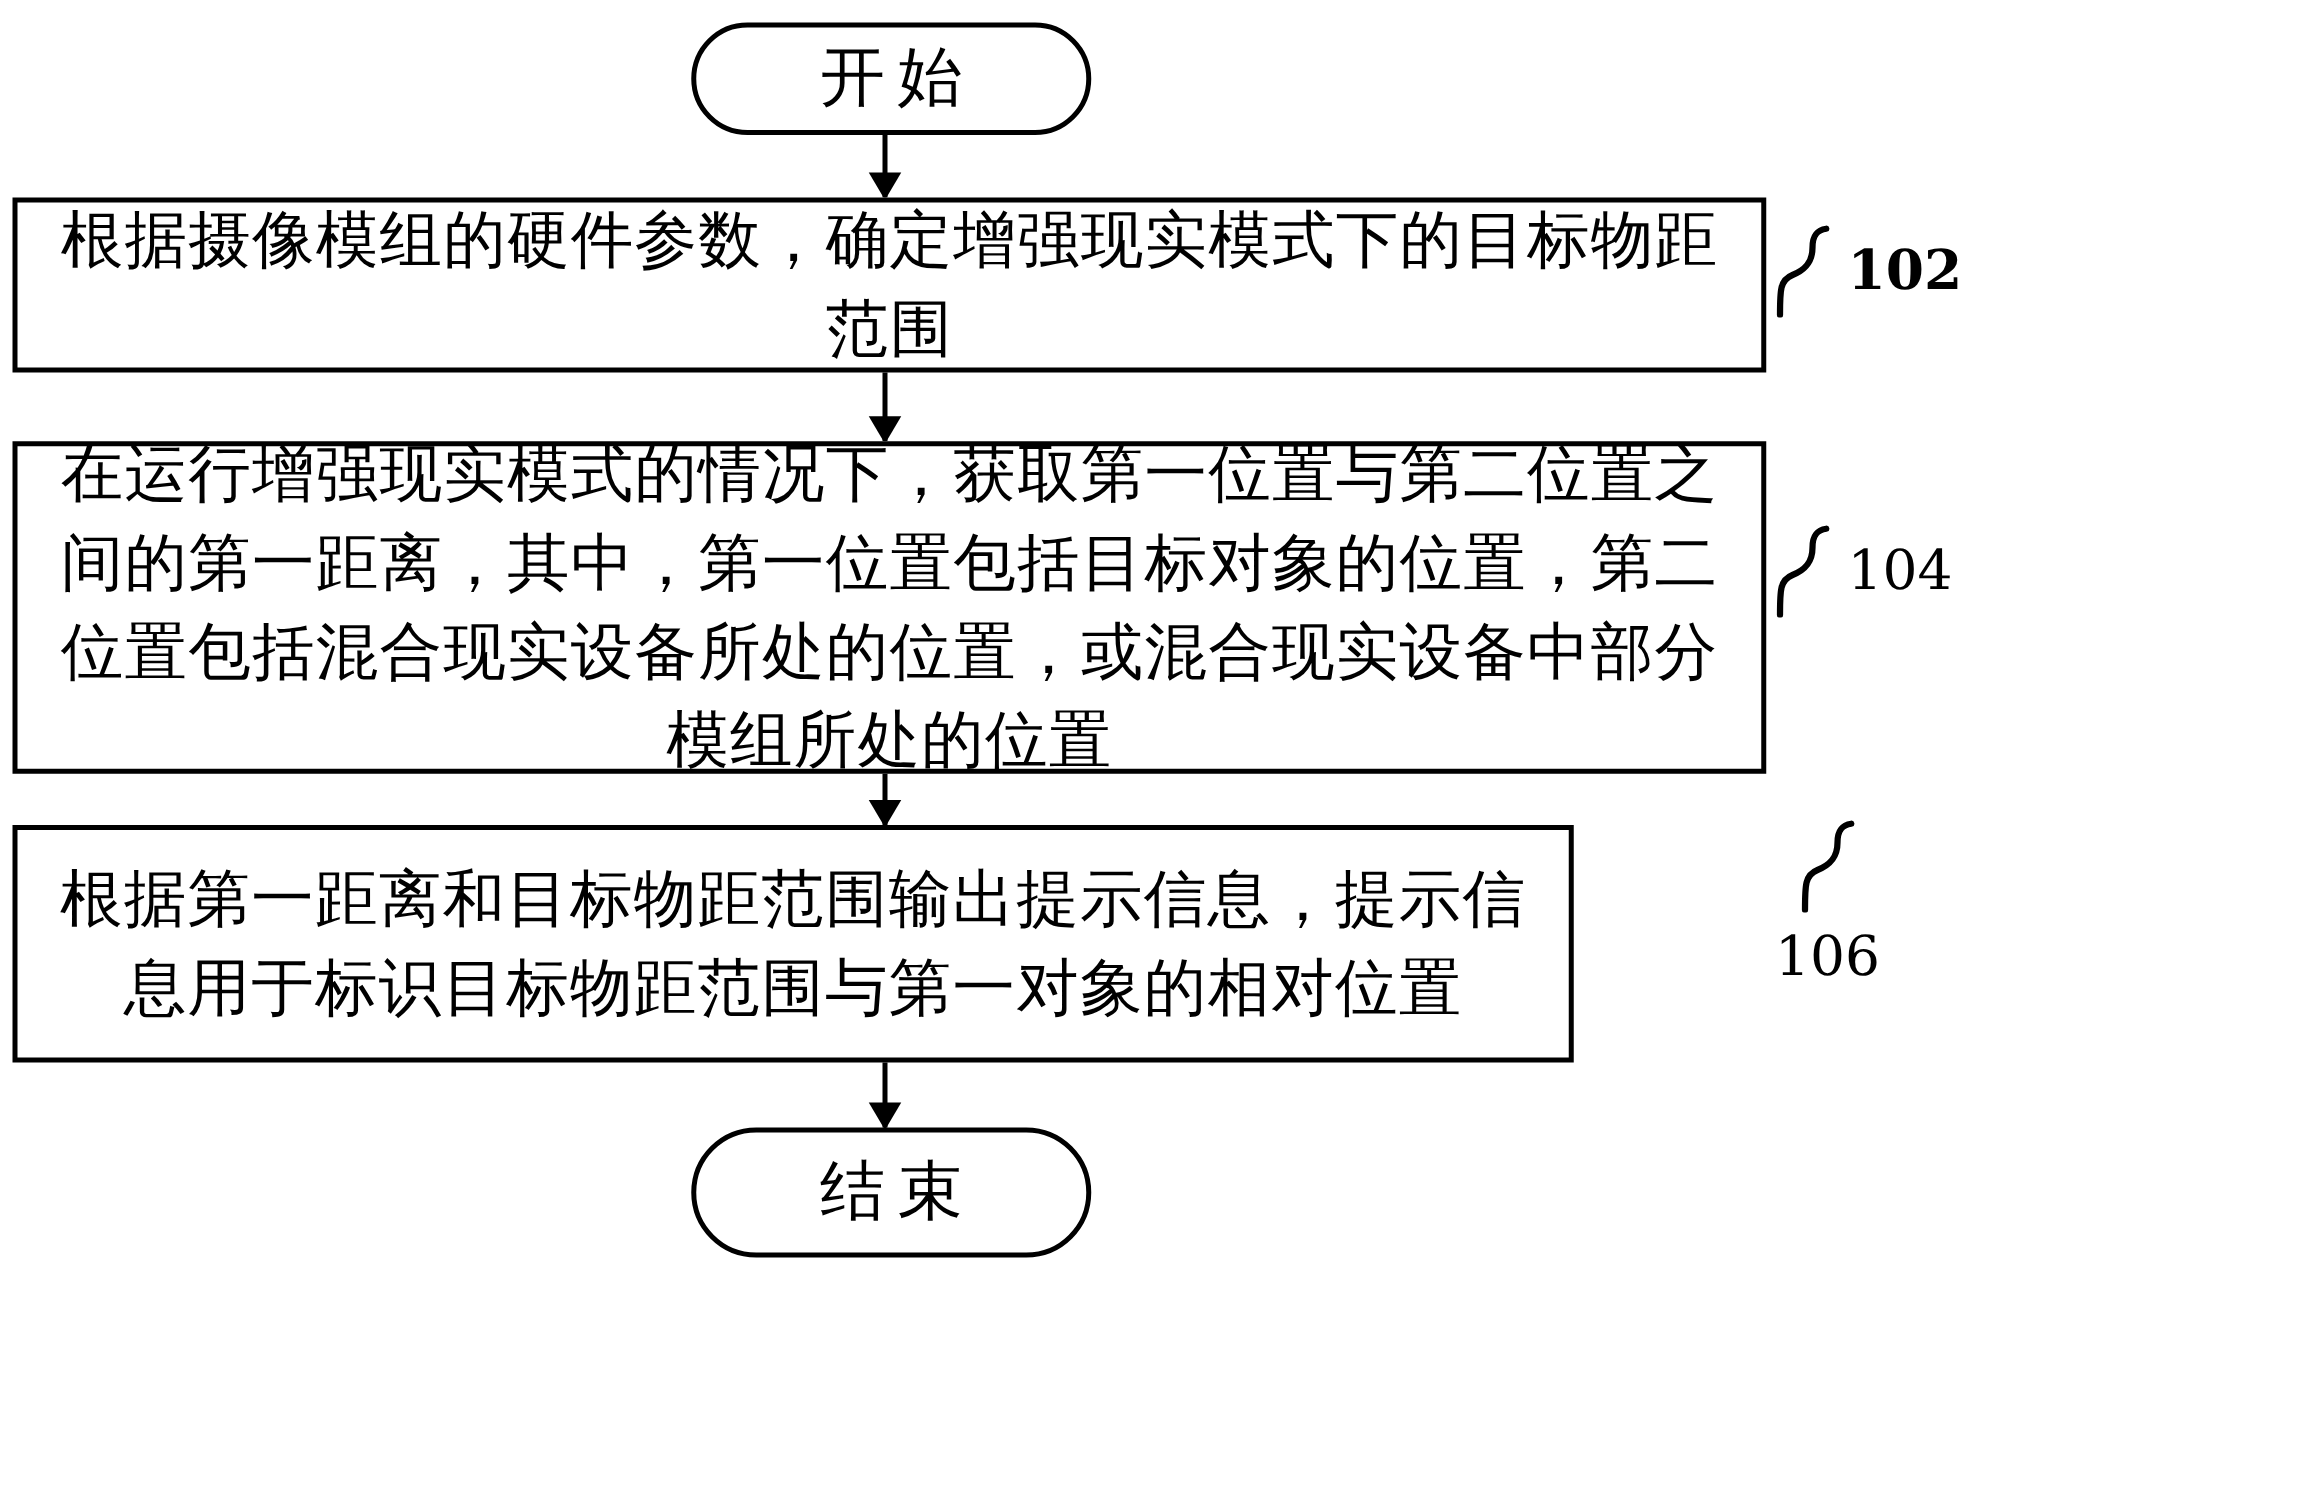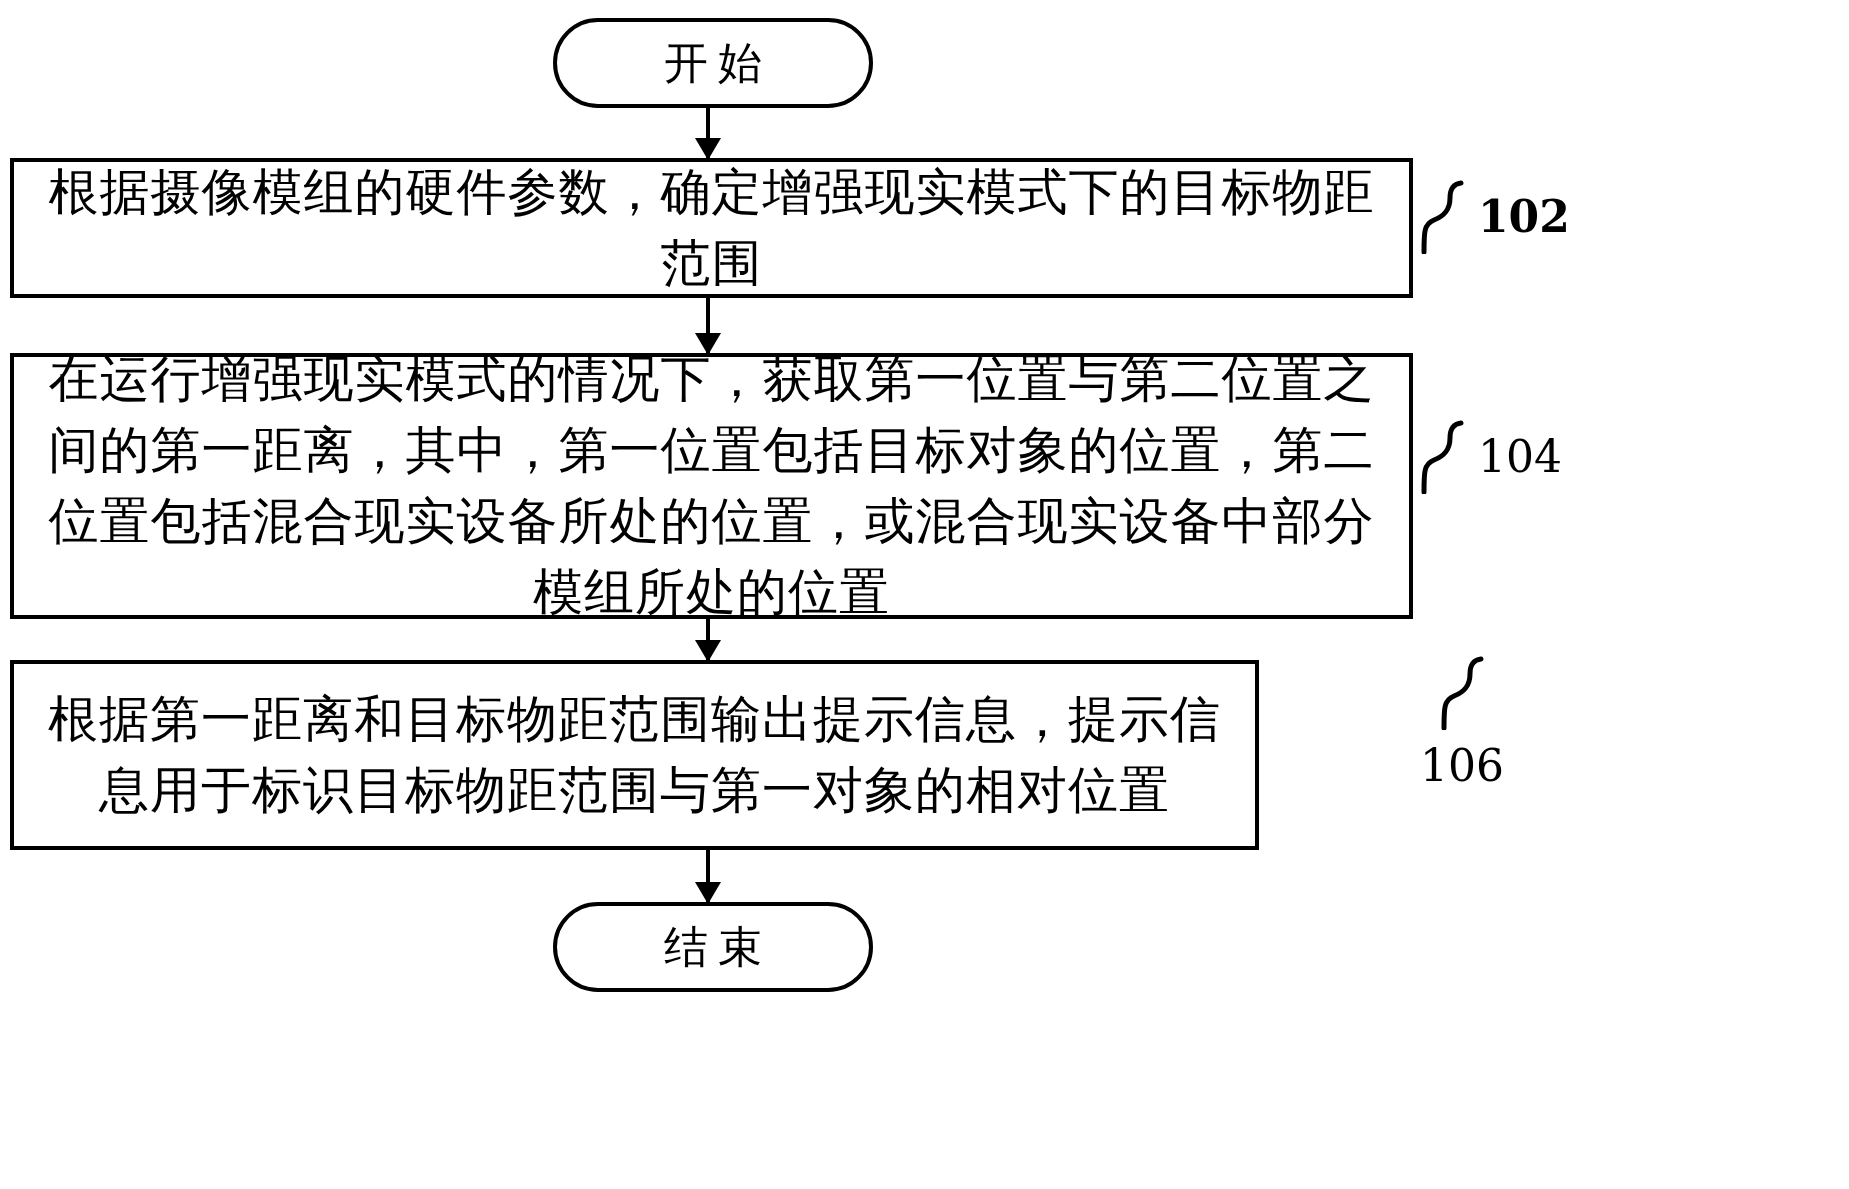--- a/index.html
+++ b/index.html
@@ -28,39 +28,39 @@
     position: absolute;
     box-sizing: border-box;
     border: 4px solid #000;
     border-radius: 60px;
     background: #fff;
     display: flex;
     align-items: center;
     justify-content: center;
   }
   .terminator .node-text {
-    font-size: 44px;
+    font-size: 52px;
     letter-spacing: 10px;
     color: #000;
     line-height: 1.1;
     white-space: nowrap;
     text-indent: 10px;
   }
 
   #node-start {
     left: 553px;
     top: 18px;
     width: 320px;
     height: 90px;
   }
   #node-end {
     left: 553px;
     top: 902px;
     width: 320px;
-    height: 90px;
+    height: 104px;
   }
 
   
   .process {
     position: absolute;
     box-sizing: border-box;
     border: 4px solid #000;
     background: #fff;
     display: flex;
     align-items: center;

